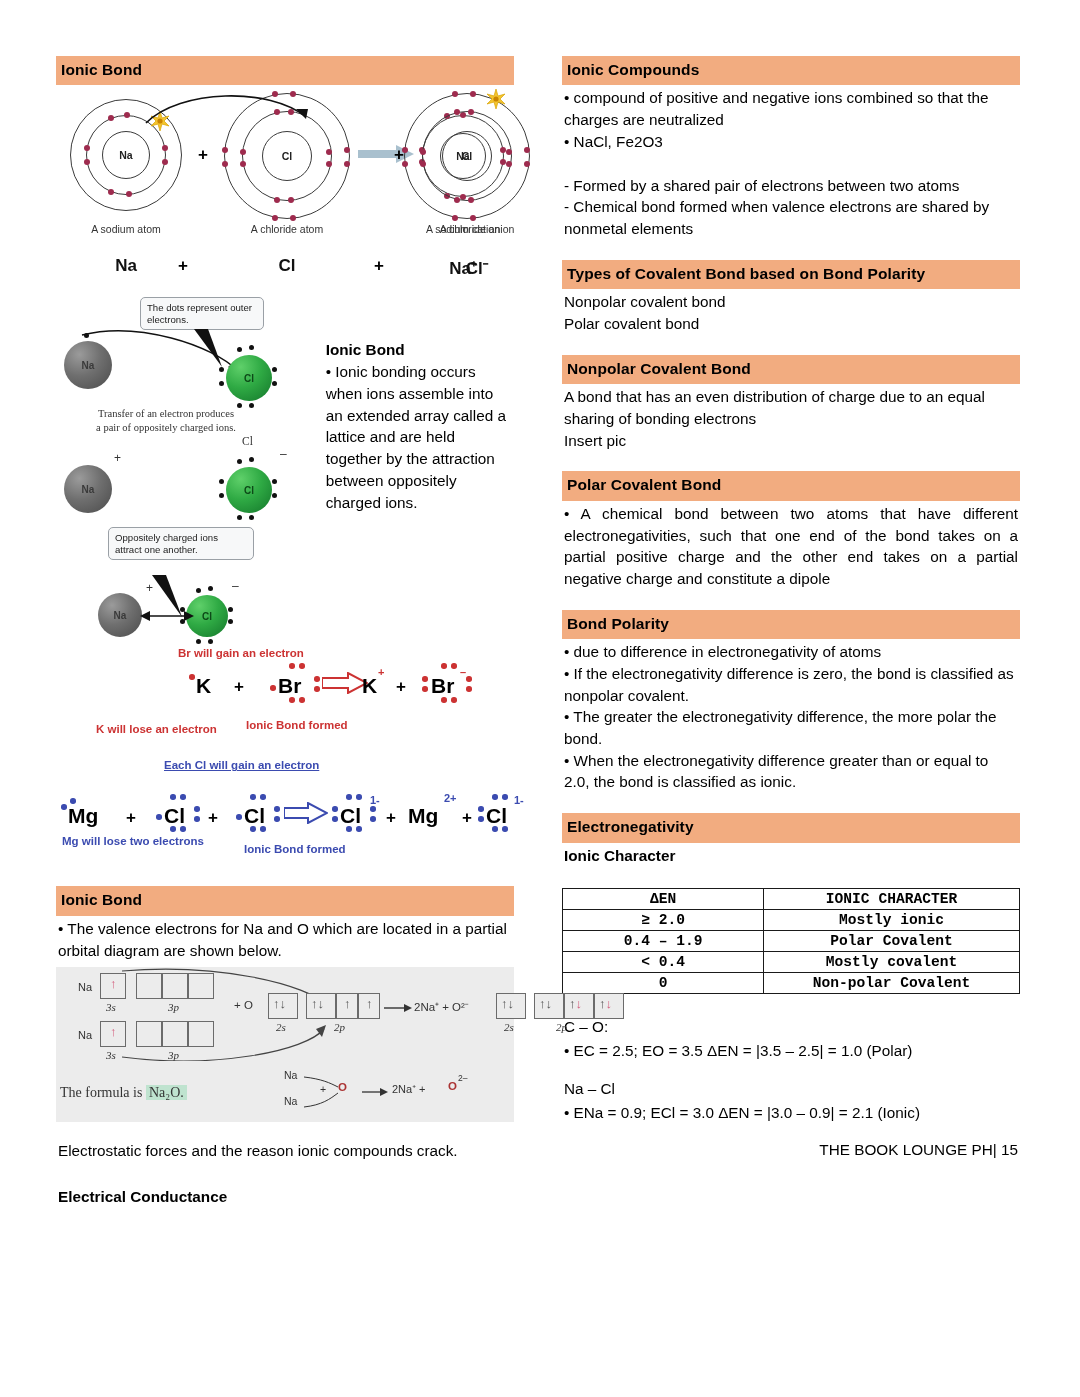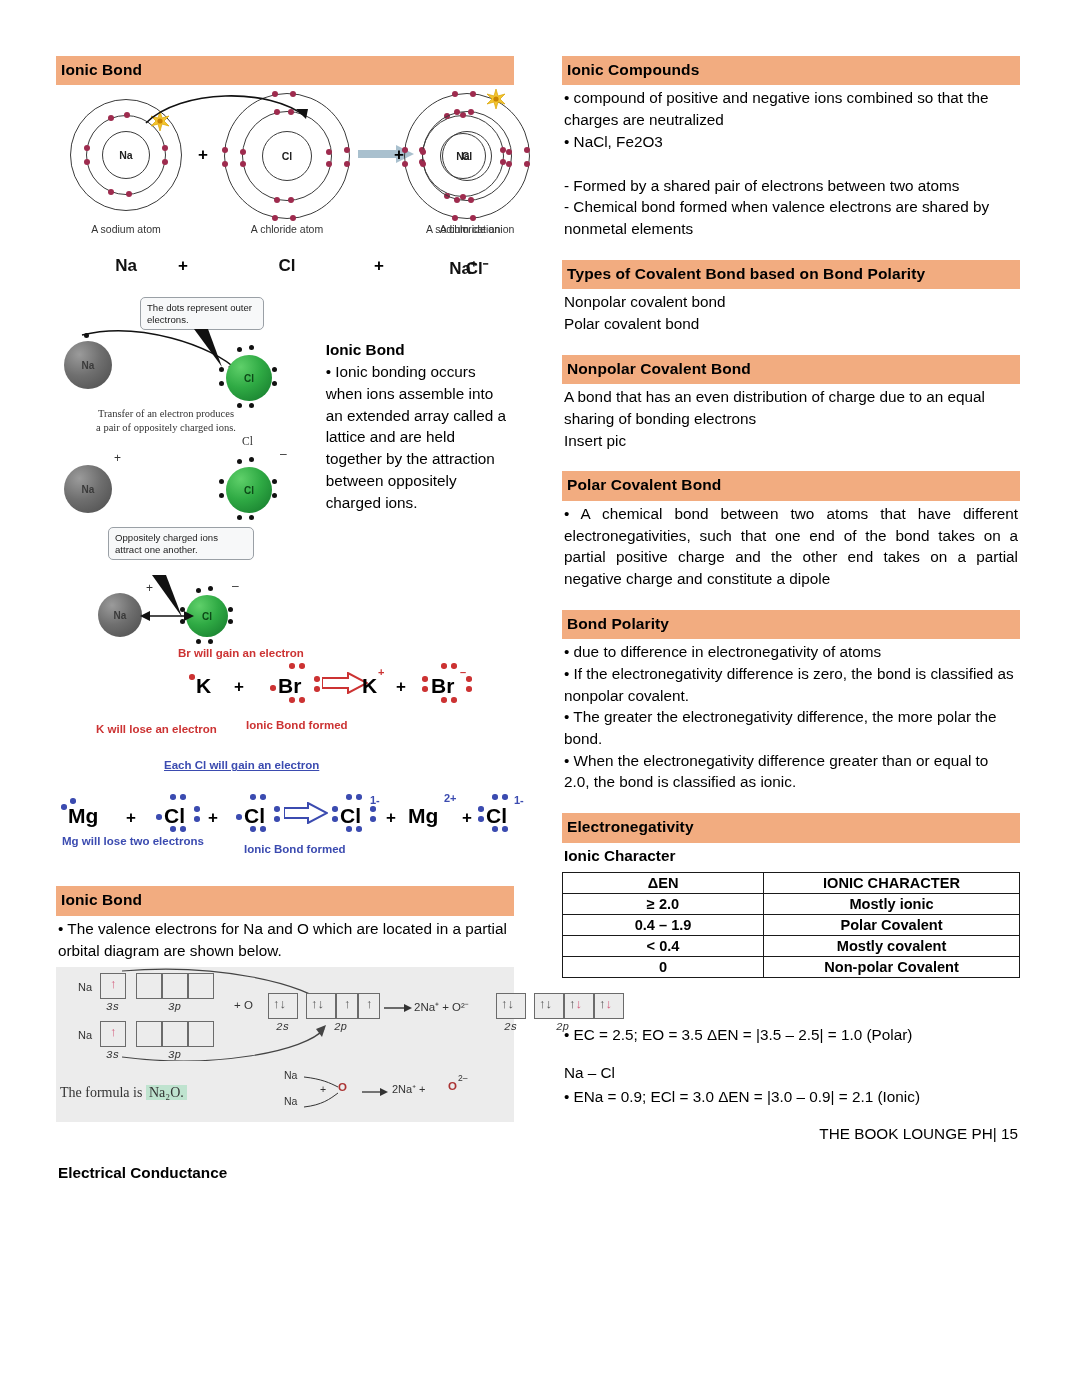--- a/index.html
+++ b/index.html
@@ -122,31 +122,31 @@
     position: relative; width: 458px; height: 155px;
     background: #ececec; margin-top: 6px;
   }
   .obox {
     position:absolute; border:1.4px solid #6b6b6b; background:#ececec;
     box-sizing:border-box;
   }
   .oarrow { position:absolute; font-size:13px; line-height:1; font-family:"Liberation Sans", sans-serif; }
   .oarrow.pink { color:#d4607f; }
   .oarrow.gray { color:#555; }
-  .olabel { position:absolute; font-family:Liberation Mono, monospace; font-style:italic; font-size:11px; color:#333; }
+  .olabel { position:absolute; font-family:Liberation Serif, serif; font-style:italic; font-size:11px; color:#333; }
   .oelem { position:absolute; font-family:"Liberation Sans", sans-serif; font-size:11px; color:#333; }
   .oeq { position:absolute; font-family:"Liberation Sans", sans-serif; font-size:11.5px; color:#333; }
   .formula-line {
     position:absolute; font-family:"Liberation Serif", serif; font-size:14px; color:#333;
   }
   .hl { background:#bfe3cf; padding:0 3px; }
 
   
   table.en {
-    border-collapse: collapse; width: 100%; margin-top: 4px;
+    border-collapse: collapse; width: 100%; margin-top: 20px; font-family: Liberation Mono, monospace;
   }
   table.en td, table.en th {
     border: 1.6px solid #1a1a1a;
     text-align: center;
     font-weight: bold;
     font-size: 14.6px;
     padding: 2px 4px;
   }
   table.en td.c1, table.en th.c1 { width: 44%; }
 
@@ -548,20 +548,21 @@
         <div class="oeq" style="left:392px; top:113px; font-size:11.5px; font-weight:bold; color:#a33;">O</div>
         <div class="oeq" style="left:402px; top:106px; font-size:8.5px;">2–</div>
 
         <div class="formula-line" style="left:4px; top:118px;">
           <span>The formula is</span>
           <span class="hl">Na₂O.</span>
         </div>
       </div>
 
       <div style="height:16px;"></div>
+      <div class="body-text">Electrostatic forces and the reason ionic compounds crack.</div>
       <div style="height:22px;"></div>
       <div class="subhead">Electrical Conductance</div>
     </div>
 
     <div class="col-right">
 
       <div class="hdr">Ionic Compounds</div>
       <div class="body-text">• compound of positive and negative ions combined so that the charges are neutralized
 • NaCl, Fe2O3</div>
 

